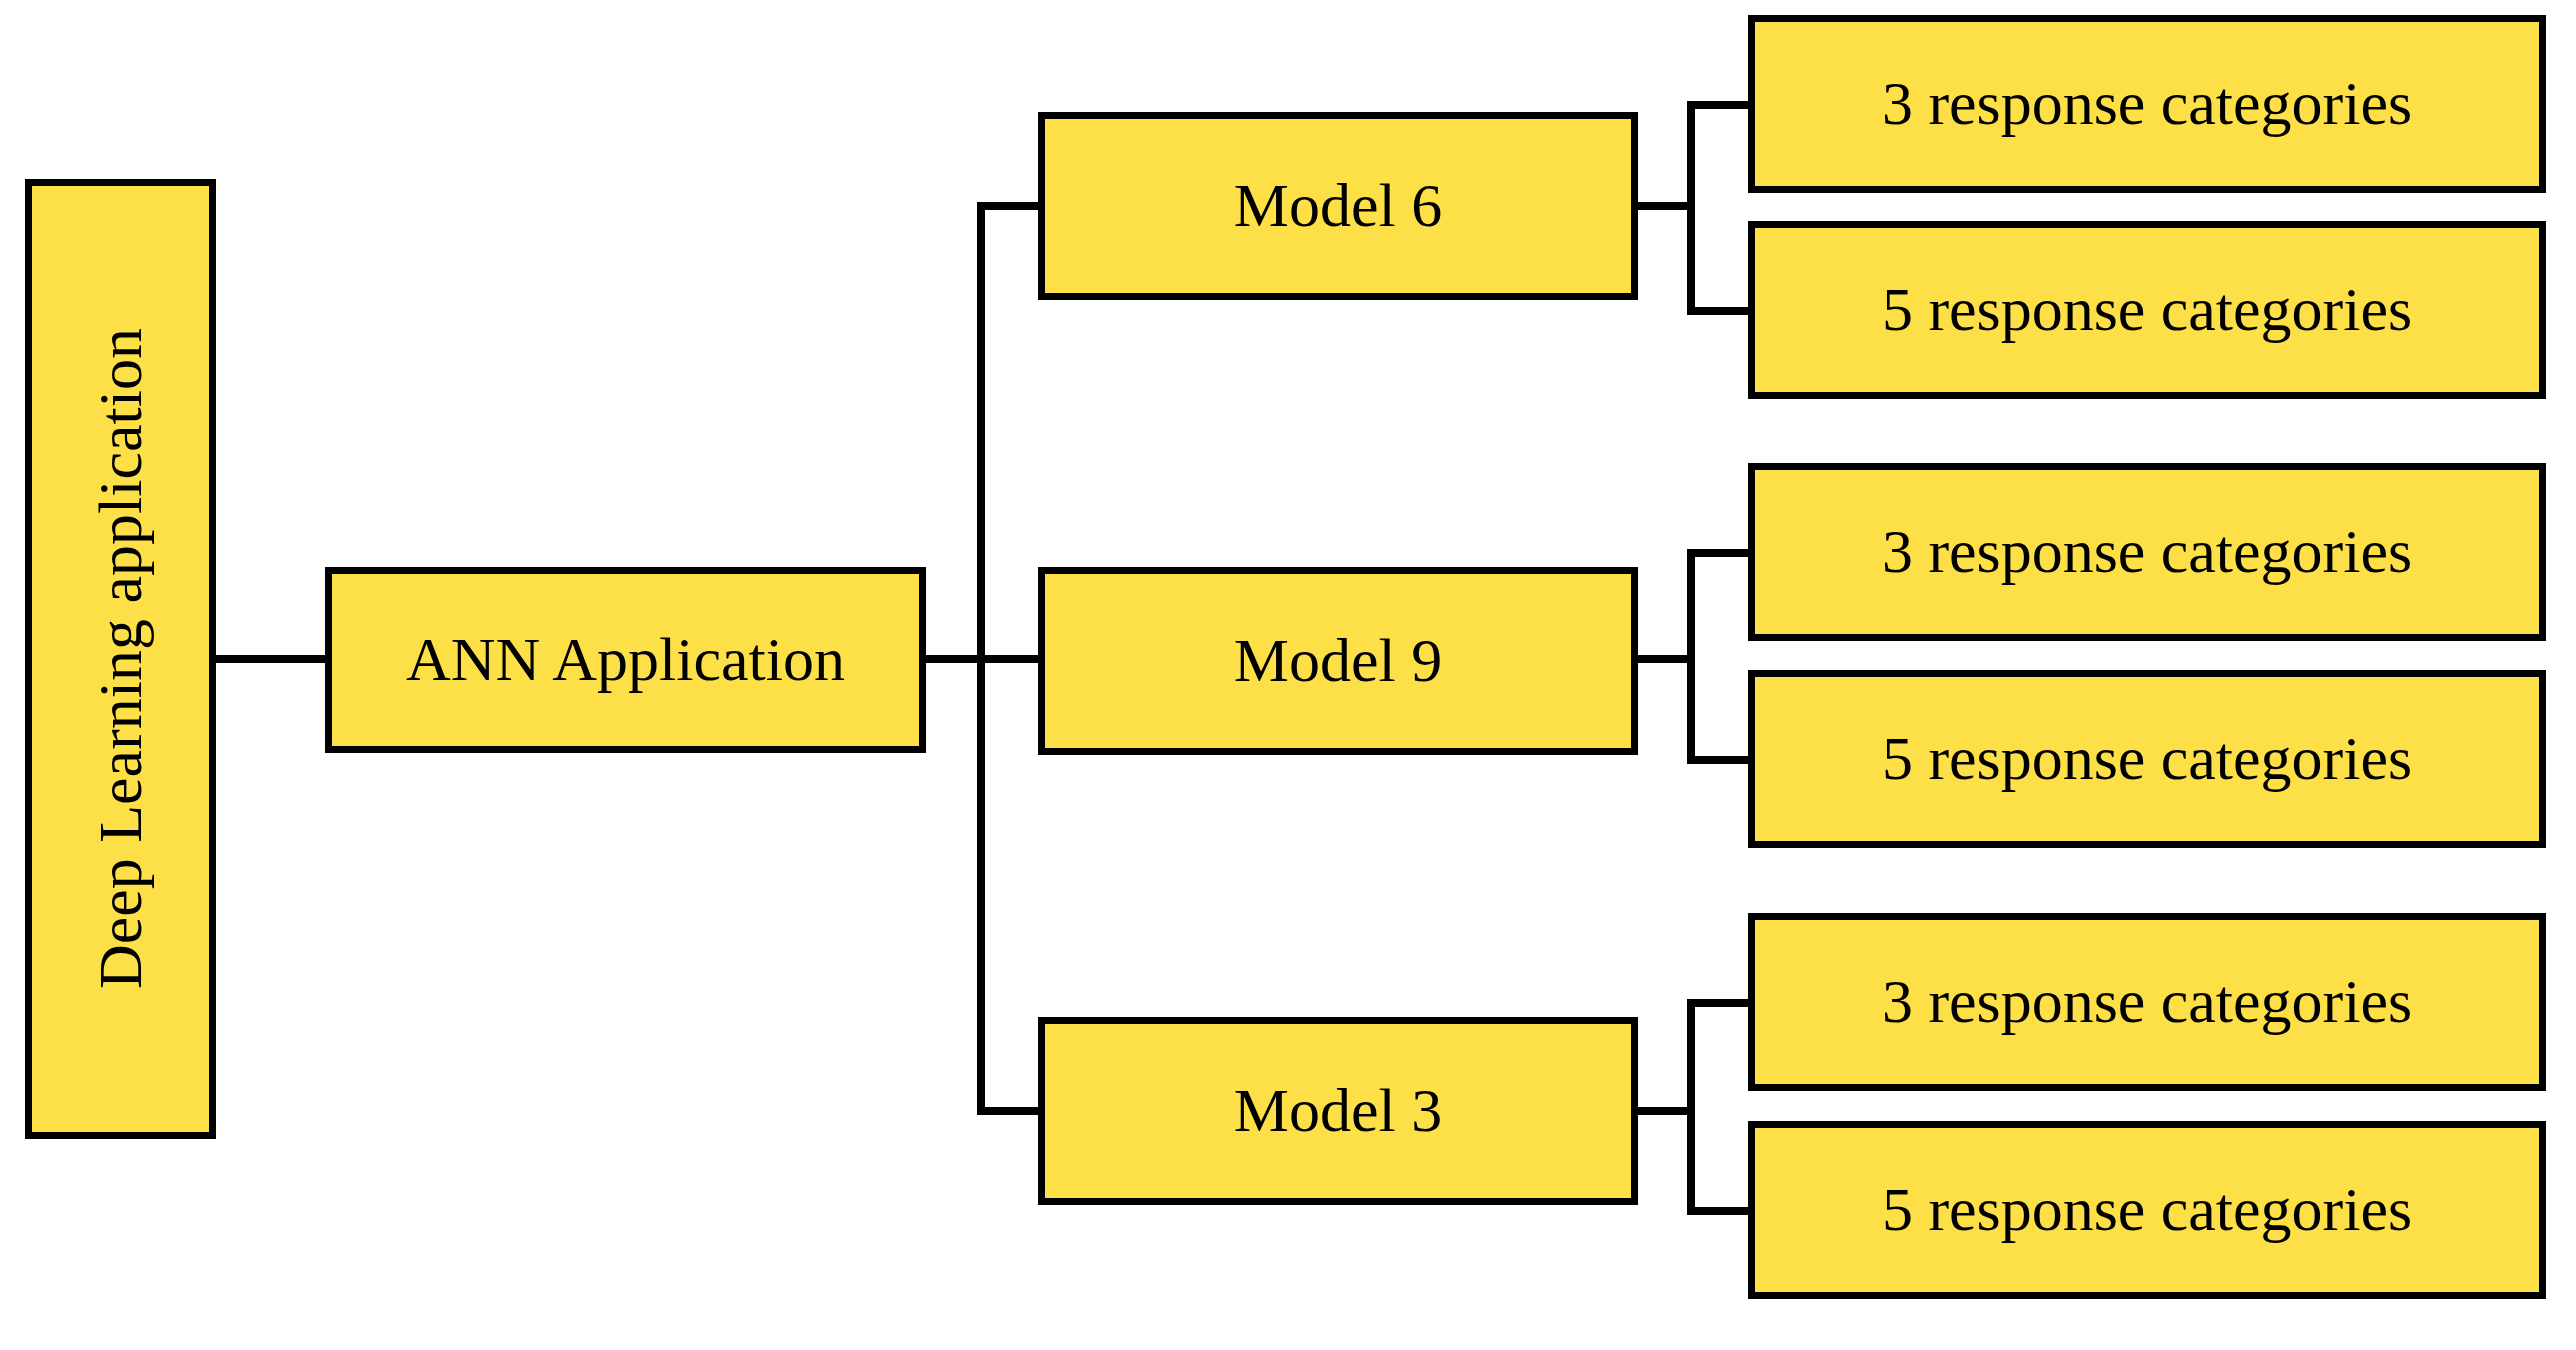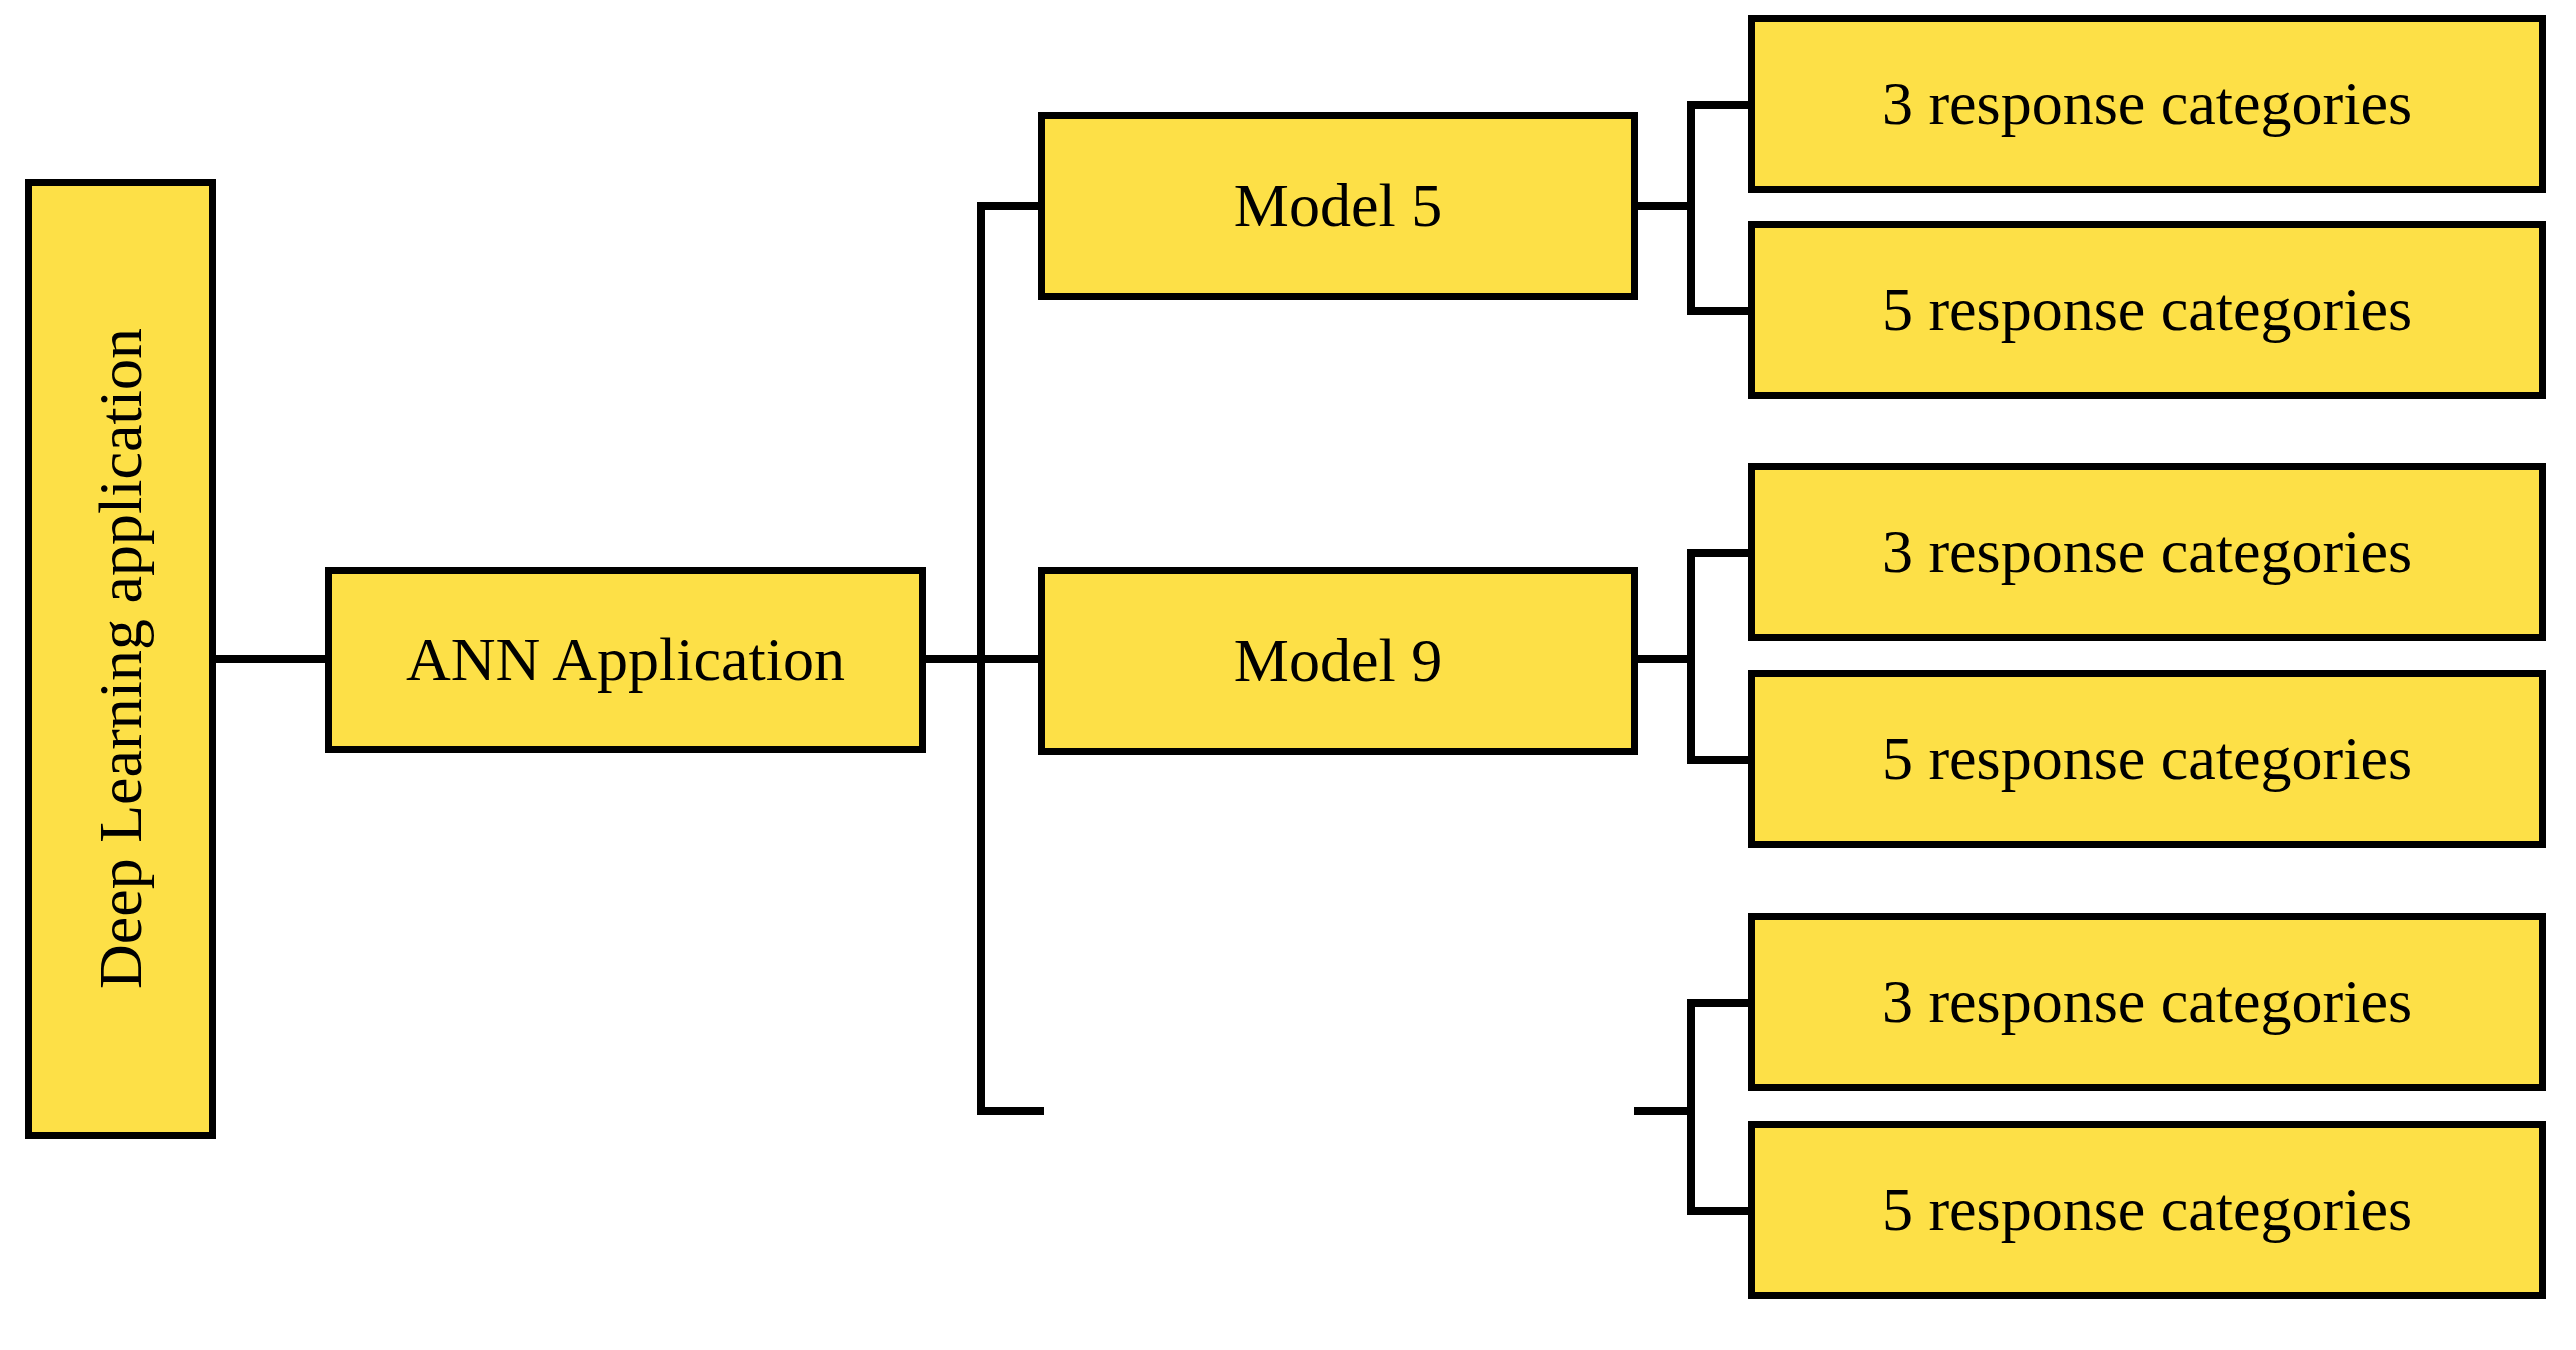--- a/index.html
+++ b/index.html
@@ -119,27 +119,30 @@
 
   <div class="node" id="node-root">
     <span class="label">Deep Learning application</span>
   </div>
 
   <div class="node" id="node-ann">
     <span class="label">ANN Application</span>
   </div>
 
   <div class="node node-model" id="node-model-1">
-    <span class="label">Model 5</span>
+    <span class="label">Model 6</span>
   </div>
 
   <div class="node node-model" id="node-model-2">
     <span class="label">Model 9</span>
   </div>
 
+  <div class="node node-model" id="node-model-3">
+    <span class="label">Model 3</span>
+  </div>
 
   <div class="node node-leaf" id="node-leaf-0">
     <span class="label">3 response categories</span>
   </div>
 
   <div class="node node-leaf" id="node-leaf-1">
     <span class="label">5 response categories</span>
   </div>
 
   <div class="node node-leaf" id="node-leaf-2">

